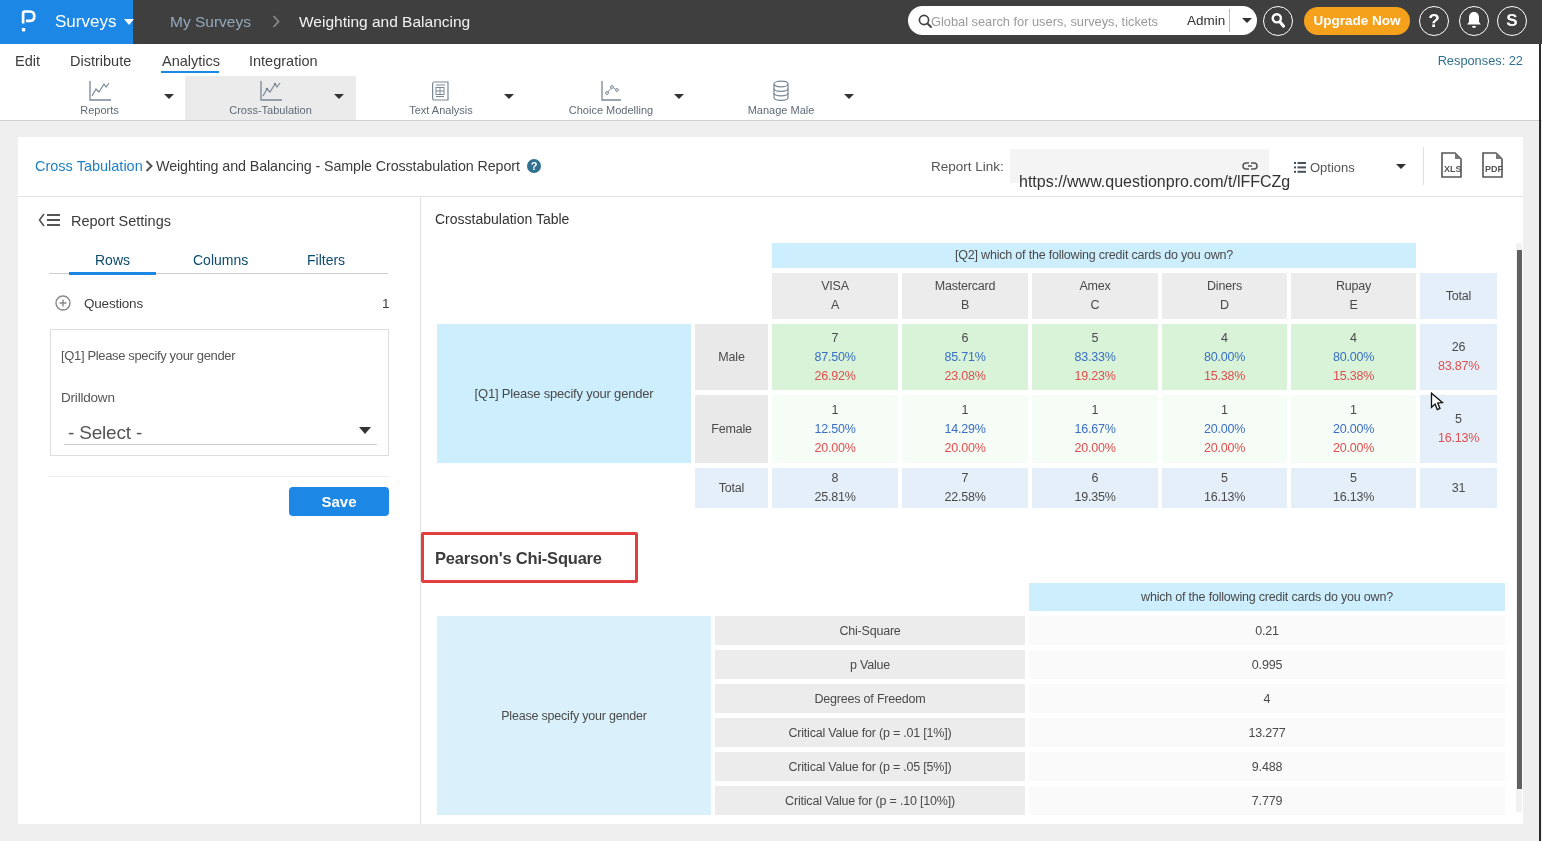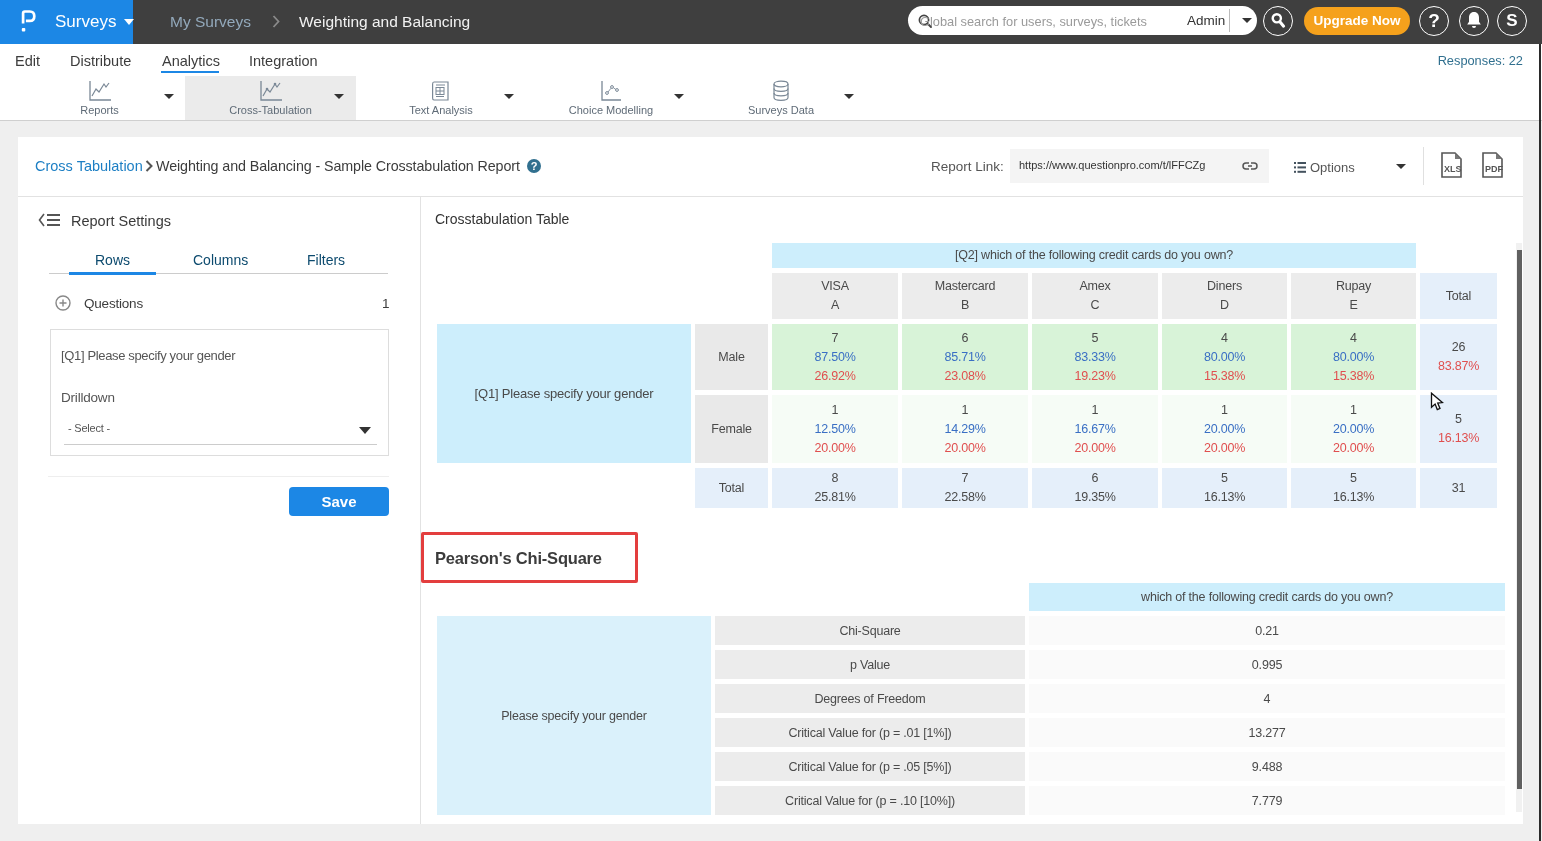--- a/index.html
+++ b/index.html
@@ -8,21 +8,21 @@
 
 
 .topbar { position:absolute; left:0; top:0; width:1542px; height:44px; background:#3f3f3f; }
 .logo { position:absolute; left:0; top:0; width:133px; height:44px; background:#1c87e5; }
 
 .logo .stext { position:absolute; left:55px; top:12px; color:#fff; font-size:17px; }
 .logo .caret { position:absolute; left:124px; top:19px; width:0; height:0; border-left:5.5px solid transparent; border-right:5.5px solid transparent; border-top:6px solid #fff; }
 .bc-mysurveys { position:absolute; left:170px; top:13px; font-size:15.5px; color:#93a9bb; }
 .bc-title { position:absolute; left:299px; top:13px; font-size:15.5px; color:#f2f2f2; }
 .searchpill { position:absolute; left:908px; top:6px; width:349px; height:29px; background:#fff; border-radius:15px; }
-.searchpill .ph { position:absolute; left:12px; top:8px; font-size:12.8px; color:#9a9a9a; }
+.searchpill .ph { position:absolute; left:23px; top:8px; font-size:12.8px; color:#9a9a9a; }
 .searchpill .admin { position:absolute; left:279px; top:7px; font-size:13.5px; color:#333; }
 .searchpill .vd { position:absolute; left:321px; top:3px; width:1px; height:23px; background:#bbb; }
 .searchpill .caret { position:absolute; left:334px; top:12px; width:0; height:0; border-left:5px solid transparent; border-right:5px solid transparent; border-top:5.5px solid #333; }
 .circbtn { position:absolute; top:6px; width:30px; height:30px; border:1.5px solid #fff; border-radius:50%; color:#fff; text-align:center; }
 .upgrade { position:absolute; left:1304px; top:7px; width:106px; height:28px; background:#f5a11c; border-radius:14px; color:#fff; font-size:13.5px; font-weight:bold; text-align:center; line-height:28px; }
 
 
 .nav { position:absolute; left:0; top:44px; width:1542px; height:32px; background:#fff; }
 .nav .item { position:absolute; top:9px; font-size:14.5px; color:#3c3c3c; }
 .nav .resp { position:absolute; right:19px; top:9px; font-size:12.8px; color:#31708f; }
@@ -172,36 +172,36 @@
         </svg>
       <div class="lbl">Choice Modelling</div>
     </div>
     <div class="tbcaret" style="left:674px;"></div>
     <div class="tbitem" style="left:696px;width:170px;">
       <svg class="icon" viewBox="0 0 24 22">
           <ellipse cx="12" cy="4" rx="7" ry="2.8" fill="none" stroke="#7a8896" stroke-width="1.2"></ellipse>
           <path d="M5 4 L5 17.5 Q5 20.3 12 20.3 Q19 20.3 19 17.5 L19 4" fill="none" stroke="#7a8896" stroke-width="1.2"></path>
           <path d="M5 8.5 Q5 11.3 12 11.3 Q19 11.3 19 8.5 M5 13 Q5 15.8 12 15.8 Q19 15.8 19 13" fill="none" stroke="#7a8896" stroke-width="1.2"></path>
         </svg>
-      <div class="lbl">Surveys Data</div>
+      <div class="lbl">Manage Male</div>
     </div>
     <div class="tbcaret" style="left:844px;"></div>
   </div>
 
   <div class="card"></div>
   <div style="position:absolute;left:35px;top:158px;font-size:14.5px;"><span class="bclink">Cross Tabulation</span></div>
   <svg style="position:absolute;left:145px;top:160px" width="8" height="12" viewBox="0 0 8 12">
       <path d="M1.5 1 L6.5 6 L1.5 11" stroke="#555" stroke-width="2" fill="none"></path>
     </svg>
   <div style="position:absolute;left:156px;top:158px;font-size:14.3px;color:#3c3c3c;letter-spacing:-0.1px;">Weighting and Balancing - Sample Crosstabulation Report</div>
   <div style="position:absolute;left:527px;top:159px;width:14px;height:14px;border-radius:50%;background:#31708f;color:#fff;font-size:11px;font-weight:bold;text-align:center;line-height:14px;">?</div>
 
   <div style="position:absolute;left:931px;top:159px;font-size:13.5px;color:#555;">Report Link:</div>
   <div style="position:absolute;left:1010px;top:149px;width:259px;height:34px;background:#f4f4f4;">
-    <div style="position:absolute;left:9px;top:10px;font-size:11px;color:#333;">https://www.questionpro.com/t/lFFCZg</div>
+    <div style="position:absolute;left:9px;top:24px;font-size:16px;color:#333;">https://www.questionpro.com/t/lFFCZg</div>
     <svg style="position:absolute;left:231px;top:10px" width="18" height="14" viewBox="0 0 18 14">
         <path d="M7 7 L11 7" stroke="#555" stroke-width="1.5"></path>
         <path d="M8 4 L5 4 A3 3 0 0 0 5 10 L8 10 M10 4 L13 4 A3 3 0 0 1 13 10 L10 10" stroke="#555" stroke-width="1.5" fill="none"></path>
       </svg>
   </div>
   <svg style="position:absolute;left:1294px;top:162px;" width="12" height="11" viewBox="0 0 12 11">
     <rect x="0" y="0" width="2" height="2" fill="#44525e"></rect>
       <rect x="3.5" y="0" width="8.5" height="2" fill="#44525e"></rect>
     <rect x="0" y="4.4" width="2" height="2" fill="#44525e"></rect>
       <rect x="3.5" y="4.4" width="8.5" height="2" fill="#44525e"></rect>
@@ -238,21 +238,21 @@
   <div class="tabactive"></div>
   <svg style="position:absolute;left:55px;top:295px;" width="16" height="16" viewBox="0 0 16 16">
     <circle cx="8" cy="8" r="7" fill="none" stroke="#888" stroke-width="1.4"></circle>
     <path d="M8 4.5 L8 11.5 M4.5 8 L11.5 8" stroke="#888" stroke-width="1.4"></path>
   </svg>
   <div class="q-label">Questions</div>
   <div class="q-count">1</div>
   <div class="qbox">
     <div style="position:absolute;left:10px;top:18px;font-size:13px;color:#555;letter-spacing:-0.35px;">[Q1] Please specify your gender</div>
     <div style="position:absolute;left:10px;top:60px;font-size:13.5px;color:#555;letter-spacing:-0.2px;">Drilldown</div>
-    <div style="position:absolute;left:17px;top:92px;font-size:11px;color:#555;letter-spacing:-0.2px;">- Select -</div>
+    <div style="position:absolute;left:17px;top:92px;font-size:19px;color:#555;letter-spacing:-0.2px;">- Select -</div>
     <div style="position:absolute;left:308px;top:97px;width:0;height:0;border-left:6.5px solid transparent;border-right:6.5px solid transparent;border-top:7px solid #333;"></div>
     <div style="position:absolute;left:13px;top:114px;width:313px;height:1px;background:#ccc;"></div>
   </div>
   <div class="lp-div2"></div>
   <div class="savebtn">Save</div>
 
   <div class="ct-label">Crosstabulation Table</div>
 
   <table class="xtab">
     <tbody>

